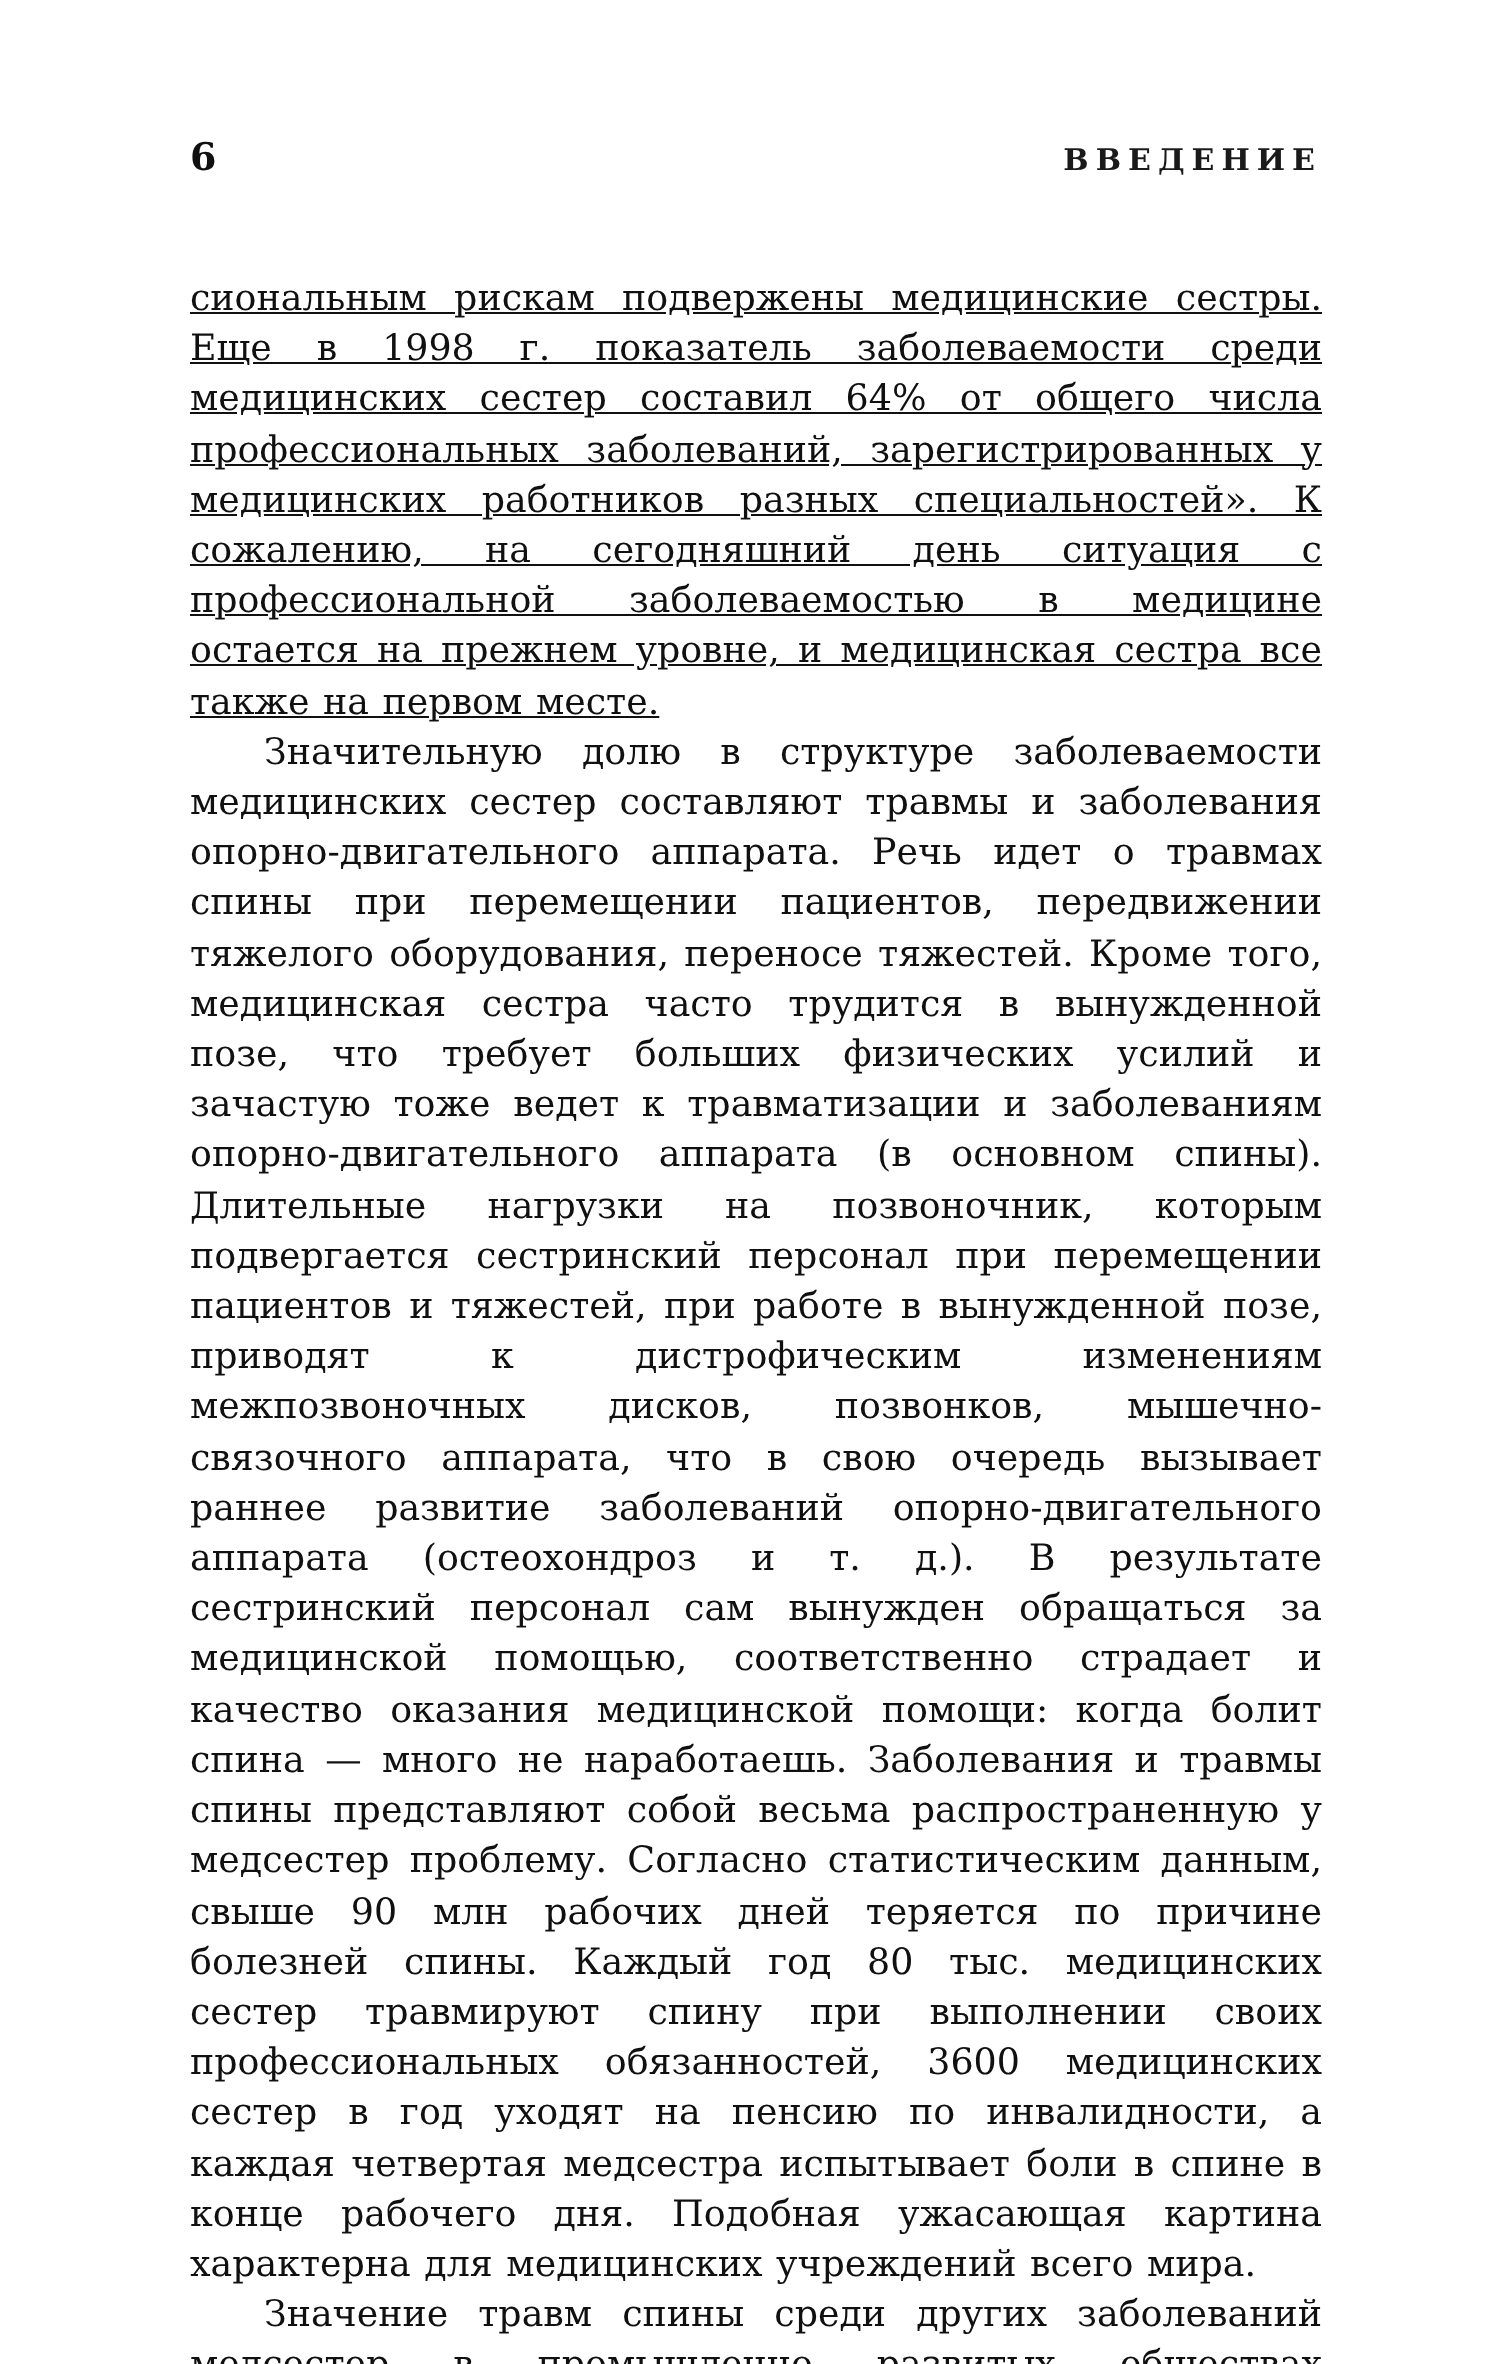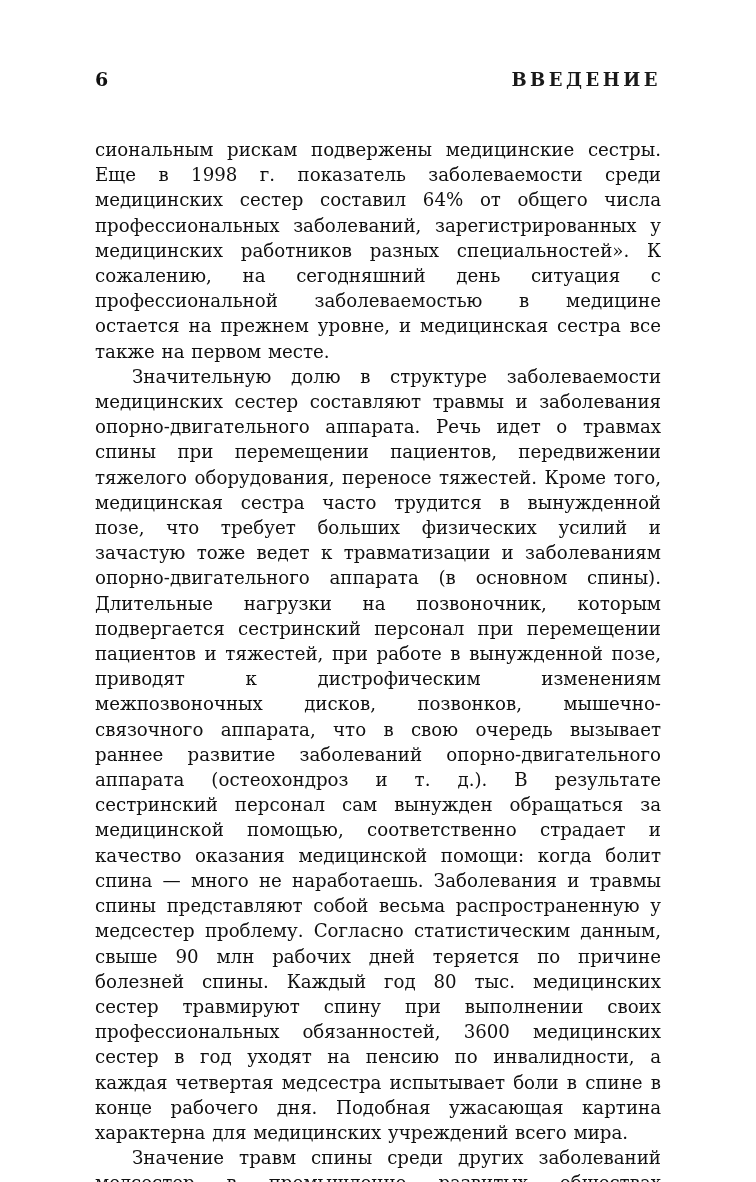--- a/index.html
+++ b/index.html
@@ -24,38 +24,39 @@
     display: flex;
     justify-content: space-between;
     align-items: baseline;
     margin-bottom: 47px;
   }
   .page-number {
     font-size: 19px;
     font-weight: bold;
   }
   .running-title {
-    font-size: 18px;
+    font-size: 15px;
     font-weight: 600;
     letter-spacing: 3.5px;
     color: #1a1a1a;
   }
   .page-body {
     font-size: 18.2px;
     line-height: 25.2px;
     text-align: justify;
     word-spacing: 1px;
   }
   .page-body p {
     margin: 0;
     padding: 0;
     text-indent: 37px;
   }
   .page-body p.continued {
     text-indent: 0;
+    text-decoration: underline;
   }
 </style>
 </head>
 <body>
 
 <div class="page">
 
   <div class="page-header">
     <span class="page-number">6</span>
     <span class="running-title">ВВЕДЕНИЕ</span>

